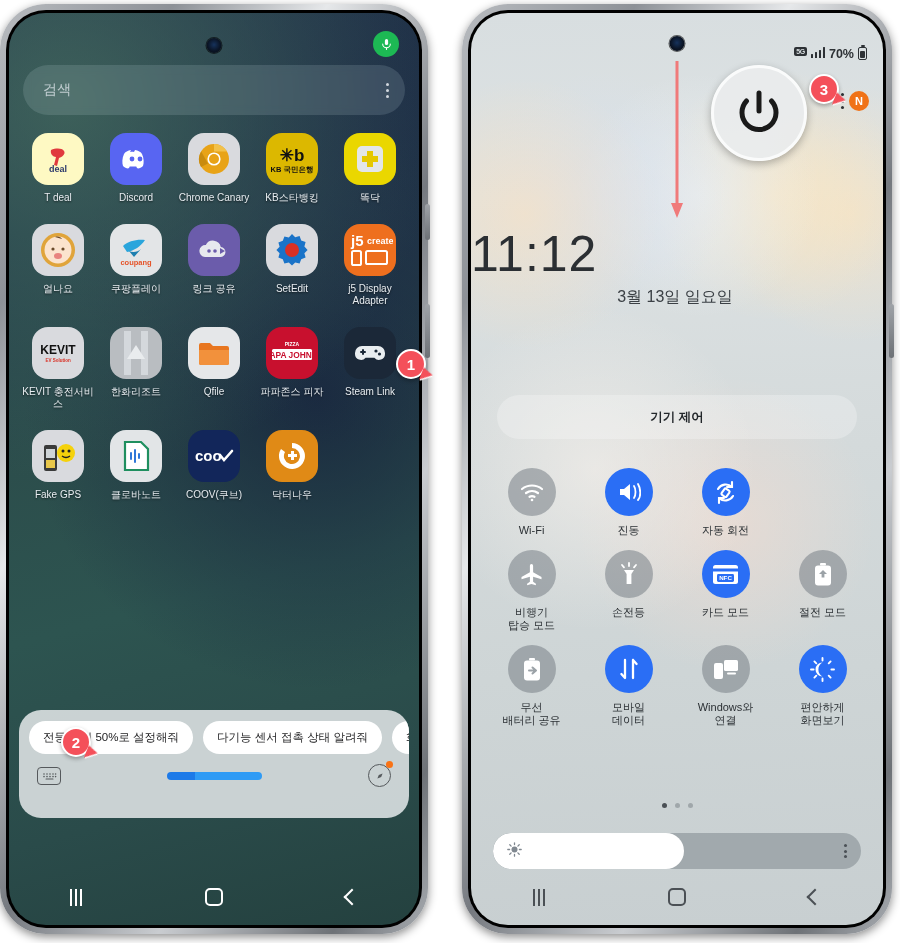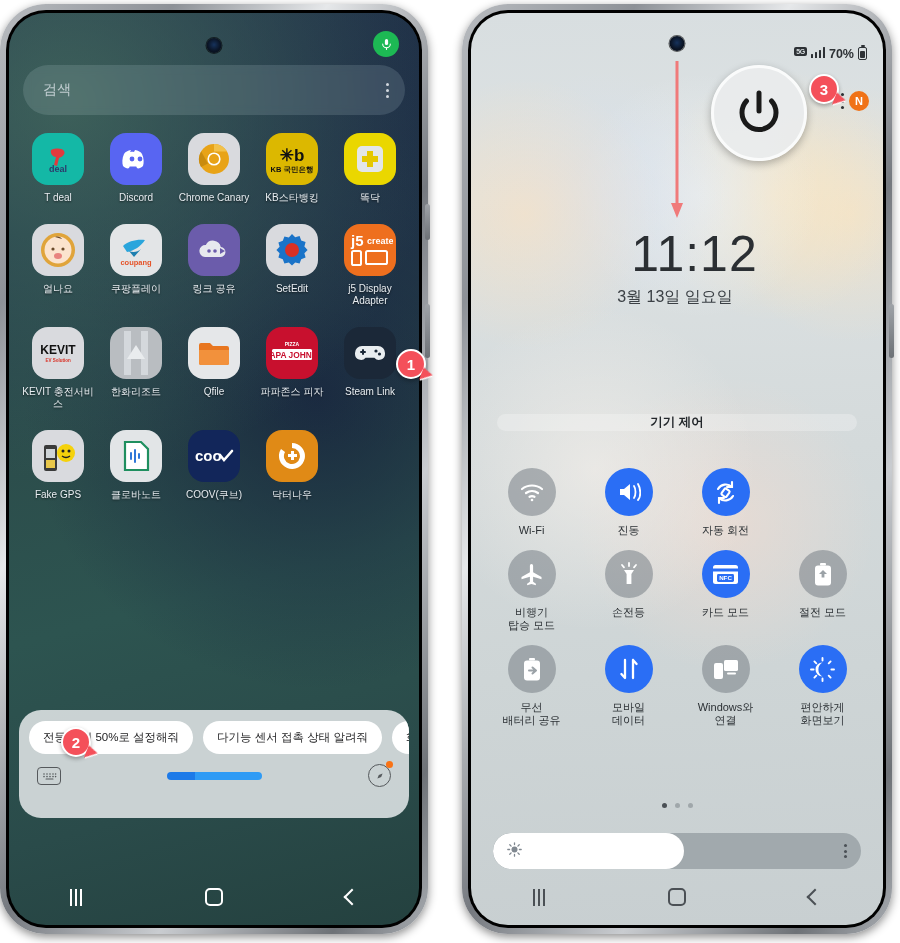--- a/index.html
+++ b/index.html
@@ -176,31 +176,31 @@
   .battery::before {
     content:''; position:absolute; top:-3px; left:50%; transform:translateX(-50%);
     width:4px; height:2px; background:#2d3135; border-radius:1px;
   }
   .battery::after {
     content:''; position:absolute; left:1px; right:1px; bottom:1px; height:60%;
     background:#2d3135; border-radius:1px;
   }
 
   .clock-big {
-    position: absolute; top: 212px; left: 0; right: 0; text-align: center;
-    font-size: 50px; font-weight: 300; color: #2b2f33; letter-spacing: 1px; padding-left: 35px;
+    position: absolute; top: 212px; left: 0; right: 0; 
+    font-size: 50px; font-weight: 300; color: #2b2f33; letter-spacing: 1px;
   }
   .clock-date {
     position: absolute; top: 274px; left: 0; right: 4px; text-align: center;
     font-size: 16px; color: #3b4045;
   }
 
   .ctrl-row {
-    position: absolute; top: 401px; left: 26px; right: 26px;
-    display: flex; gap: 16px; flex-direction: column;
+    position: absolute; top: 382px; left: 26px; right: 26px;
+    display: flex; gap: 16px;
   }
   .ctrl-btn {
     flex: 1; height: 44px; border-radius: 22px;
     background: rgba(255,255,255,.26);
     display: flex; align-items: center; justify-content: center;
     font-size: 12.5px; font-weight: 700; color: #23272b;
   }
 
   .qs-grid { position: absolute; top: 455px; left: 12px; right: 12px; }
   .qs-row { display: flex; margin-bottom: 13px; }
@@ -312,21 +312,21 @@
               <i></i>
               <i></i>
               <i></i>
             </span>
         </div>
 
         <div class="app-grid">
 
           <div class="app-row">
             <div class="app-cell">
-              <div class="app-icon" style="background:#14b8a6;text-decoration:underline;">
+              <div class="app-icon" style="background:#fef9c3;text-decoration:underline;">
                 <svg width="40" height="40" viewBox="0 0 40 40">
                   <path d="M13 11c5-2 11-2 13 1 2 3-2 6-5 7l-2 8-3-1 2-8c-3 0-6-3-5-7z" fill="#e03a3e"></path>
                   <text x="20" y="33" font-size="9" fill="#2d3a6b" text-anchor="middle" font-family="Liberation Sans">deal</text>
                 </svg>
               </div>
               <div class="app-label">T deal</div>
             </div>
             <div class="app-cell">
               <div class="app-icon" style="background:#5865f2;">
                 <svg width="32" height="24" viewBox="0 0 32 24" fill="#fff">

